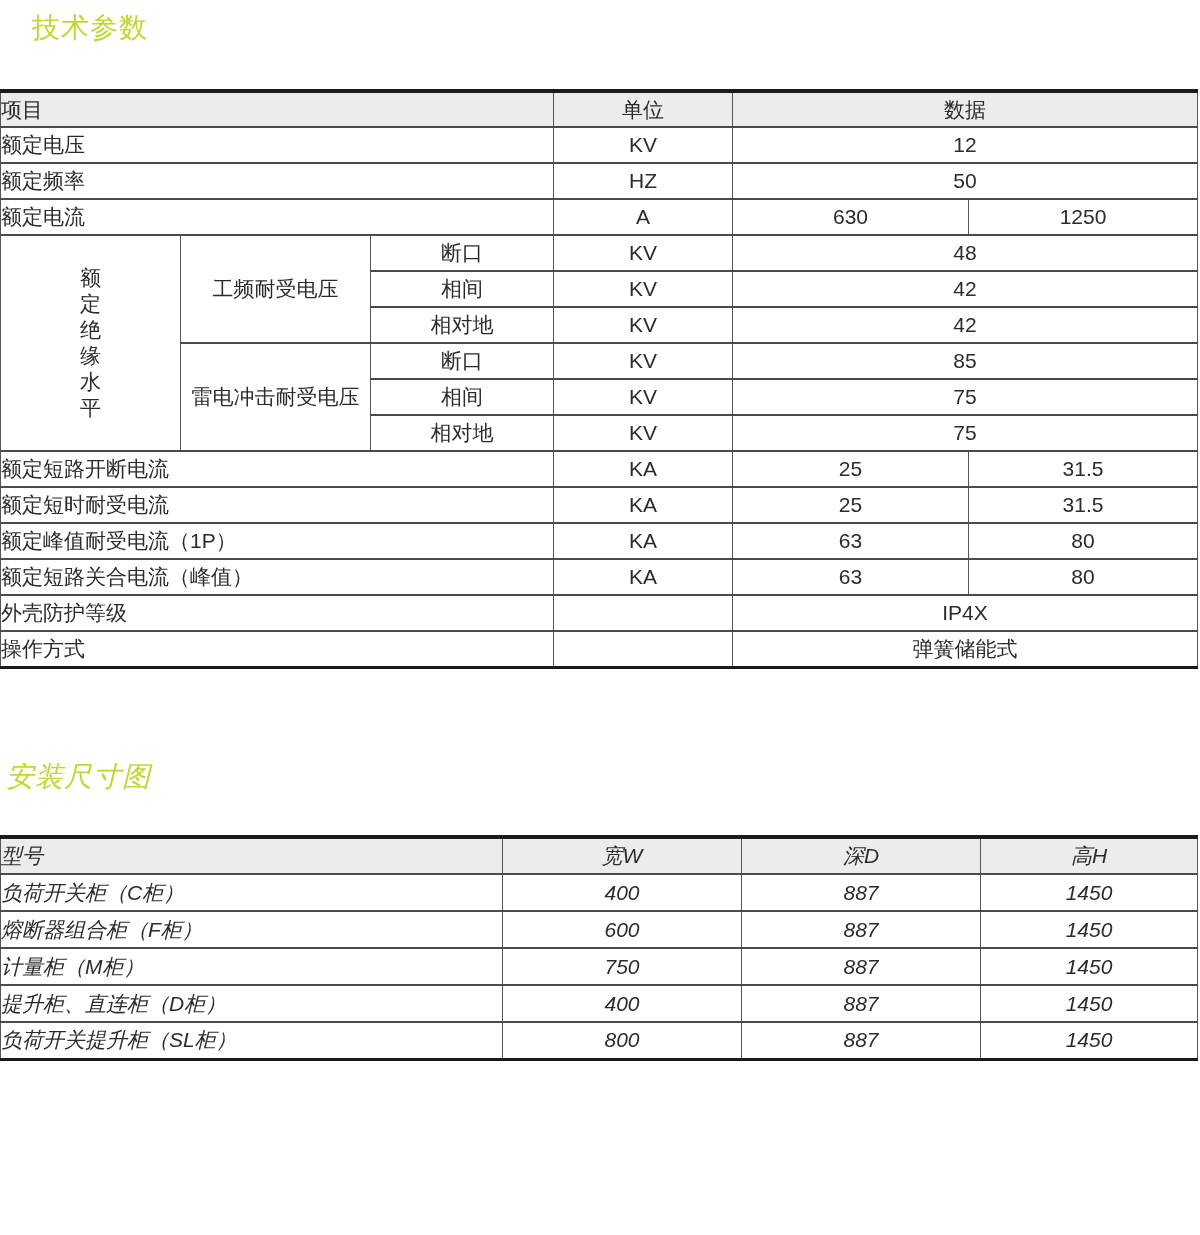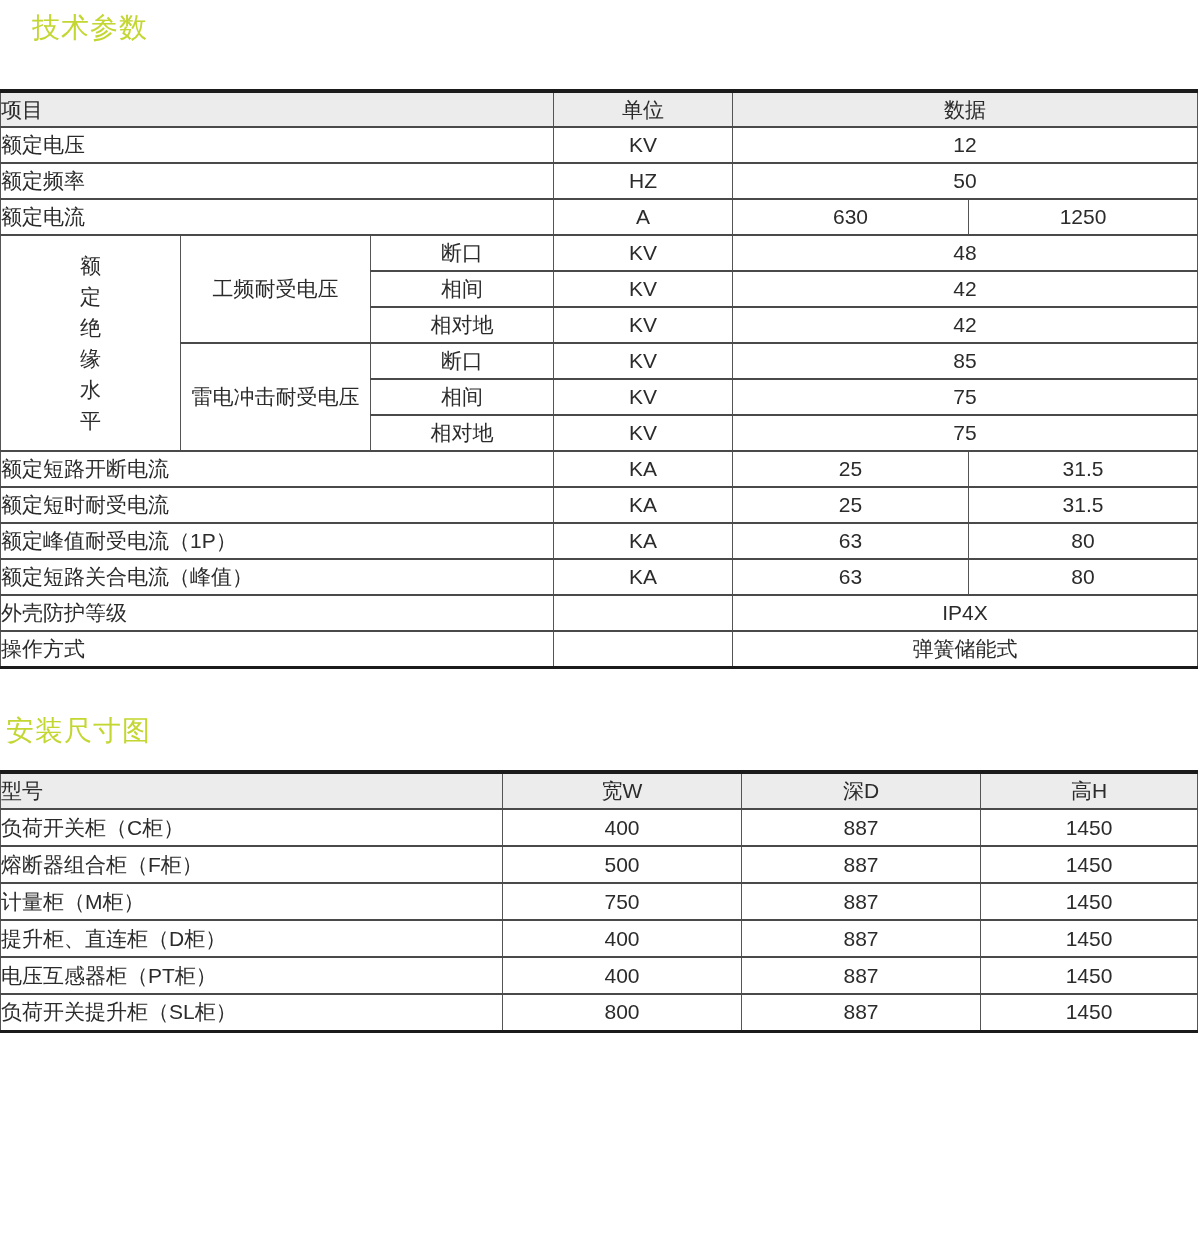--- a/index.html
+++ b/index.html
@@ -17,30 +17,30 @@
   .section-title {
     font-size: 28px;
     font-weight: 400;
     color: #c3d631;
     margin: 0;
     padding-left: 6px;
     line-height: 1.12;
     letter-spacing: 1px;
   }
   #title-tech { margin-top: 12px; margin-left: 26px; }
-  #title-dim  { margin-top: 46px; }
+  #title-dim  { margin-top: 92px; font-style: italic; }
 
   table.spec-table {
     border-collapse: collapse;
     table-layout: fixed;
     width: 1197px;
     margin-left: 0;
   }
   #tech-table { margin-top: 46px; }
-  #dim-table  { margin-top: 24px; }
+  #dim-table  { margin-top: 43px; font-style: italic; }
 
   table.spec-table {
     border-top: 4px solid #1b1b1b;
     border-bottom: 3px solid #1b1b1b;
     border-left: 1px solid #4e4e4e;
     border-right: 1px solid #4e4e4e;
   }
   .spec-table td, .spec-table th {
     border-left: 1px solid #555555;
     border-right: 1px solid #555555;
@@ -60,21 +60,21 @@
   .spec-table tr.head-row th { background: #ececec; }
 
   .cell-left   { text-align: left; padding-left: 20px; }
   .cell-center { text-align: center; }
   .cell-sub    { text-align: center; padding-left: 16px; }
   .cell-group  { text-align: center; padding-left: 8px; }
 
   .vertical-label {
     width: 24px;
     margin: 14px auto;
-    line-height: 31px;
+    line-height: 26px;
     text-align: center;
     word-break: break-all;
     white-space: normal;
   }
 </style>
 </head>
 <body>
 
 <h2 class="section-title" id="title-tech">技术参数</h2>
 
@@ -204,42 +204,36 @@
       <td class="cell-center">高H</td>
     </tr>
     <tr>
       <td class="cell-left">负荷开关柜（C柜）</td>
       <td class="cell-center">400</td>
       <td class="cell-center">887</td>
       <td class="cell-center">1450</td>
     </tr>
     <tr>
       <td class="cell-left">熔断器组合柜（F柜）</td>
-      <td class="cell-center">500</td>
+      <td class="cell-center">600</td>
       <td class="cell-center">887</td>
       <td class="cell-center">1450</td>
     </tr>
     <tr>
       <td class="cell-left">计量柜（M柜）</td>
       <td class="cell-center">750</td>
       <td class="cell-center">887</td>
       <td class="cell-center">1450</td>
     </tr>
     <tr>
       <td class="cell-left">提升柜、直连柜（D柜）</td>
       <td class="cell-center">400</td>
       <td class="cell-center">887</td>
       <td class="cell-center">1450</td>
     </tr>
     <tr>
-      <td class="cell-left">电压互感器柜（PT柜）</td>
-      <td class="cell-center">400</td>
-      <td class="cell-center">887</td>
-      <td class="cell-center">1450</td>
-    </tr>
-    <tr>
       <td class="cell-left">负荷开关提升柜（SL柜）</td>
       <td class="cell-center">800</td>
       <td class="cell-center">887</td>
       <td class="cell-center">1450</td>
     </tr>
   </tbody>
 </table>
 
 </body></html>

